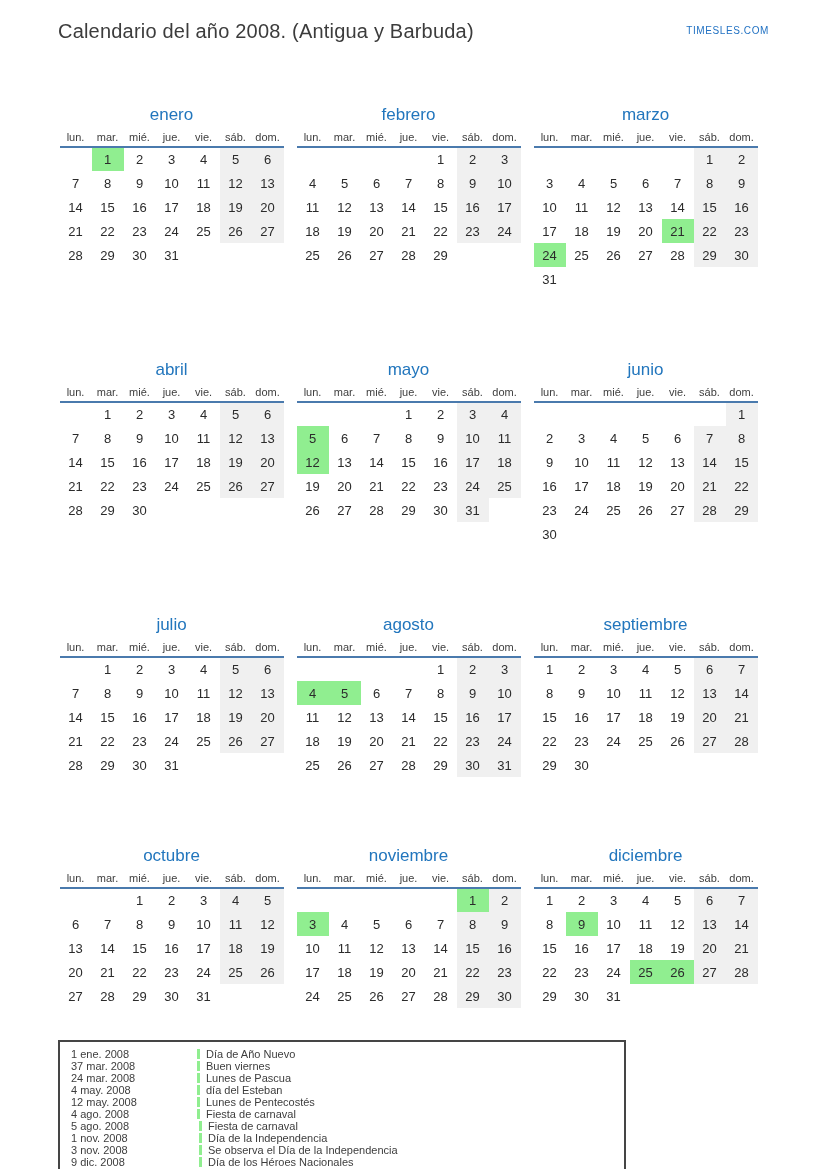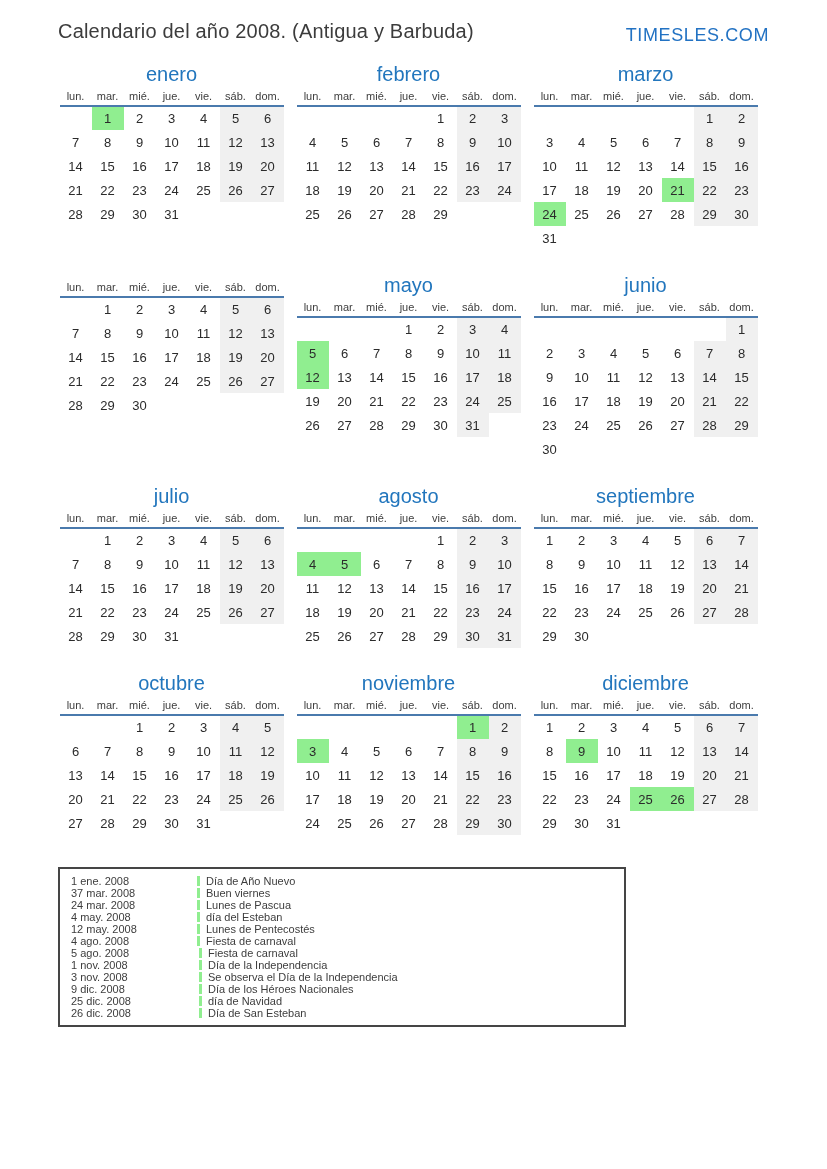--- a/index.html
+++ b/index.html
@@ -13,24 +13,24 @@
   *{box-sizing:border-box;}
   html,body{margin:0;padding:0;}
   body{
     width:827px;height:1169px;background:#ffffff;
     font-family:"Liberation Sans","DejaVu Sans",sans-serif;
     color:var(--text);
   }
   .page{padding:20px 58px 0 58px;}
   .hdr{display:flex;justify-content:space-between;align-items:flex-start;margin-bottom:19px;}
   .title{font-size:20px;color:#3c3c3c;letter-spacing:.2px;}
-  .brand{font-size:18px;color:var(--brand);letter-spacing:.6px;margin-top:5px;}
+  .brand{font-size:10px;color:var(--brand);letter-spacing:.6px;margin-top:5px;}
   .months{display:grid;grid-template-columns:repeat(3,227px);column-gap:10px;row-gap:22px;align-items:start;}
   .month{width:227px;}
-  .mtitle{text-align:center;font-size:20px;color:var(--month-title);margin-bottom:6px;line-height:18px;}
+  .mtitle{text-align:center;font-size:17px;color:var(--month-title);margin-bottom:6px;line-height:18px;margin-top:44px;}
   table.cal{border-collapse:collapse;margin:4px auto;}
   table.cal th{
     width:32px;height:17px;font-size:11px;font-weight:normal;color:#3d3d3d;
     padding:0 0 3px 0;border-bottom:2px solid var(--underline);
   }
   table.cal td{
     width:32px;height:24px;padding:0;text-align:center;
     font-size:13px;color:#2b2b2b;
   }
   td.wknd{background:var(--weekend);}
@@ -251,20 +251,21 @@
               <td></td>
               <td></td>
               <td></td>
               <td></td>
               <td></td>
             </tr>
           </tbody>
         </table>
       </div>
       <div class="month">
+        <div class="mtitle">abril</div>
         <table class="cal">
           <thead>
             <tr>
               <th>lun.</th>
               <th>mar.</th>
               <th>mié.</th>
               <th>jue.</th>
               <th>vie.</th>
               <th>sáb.</th>
               <th>dom.</th>

